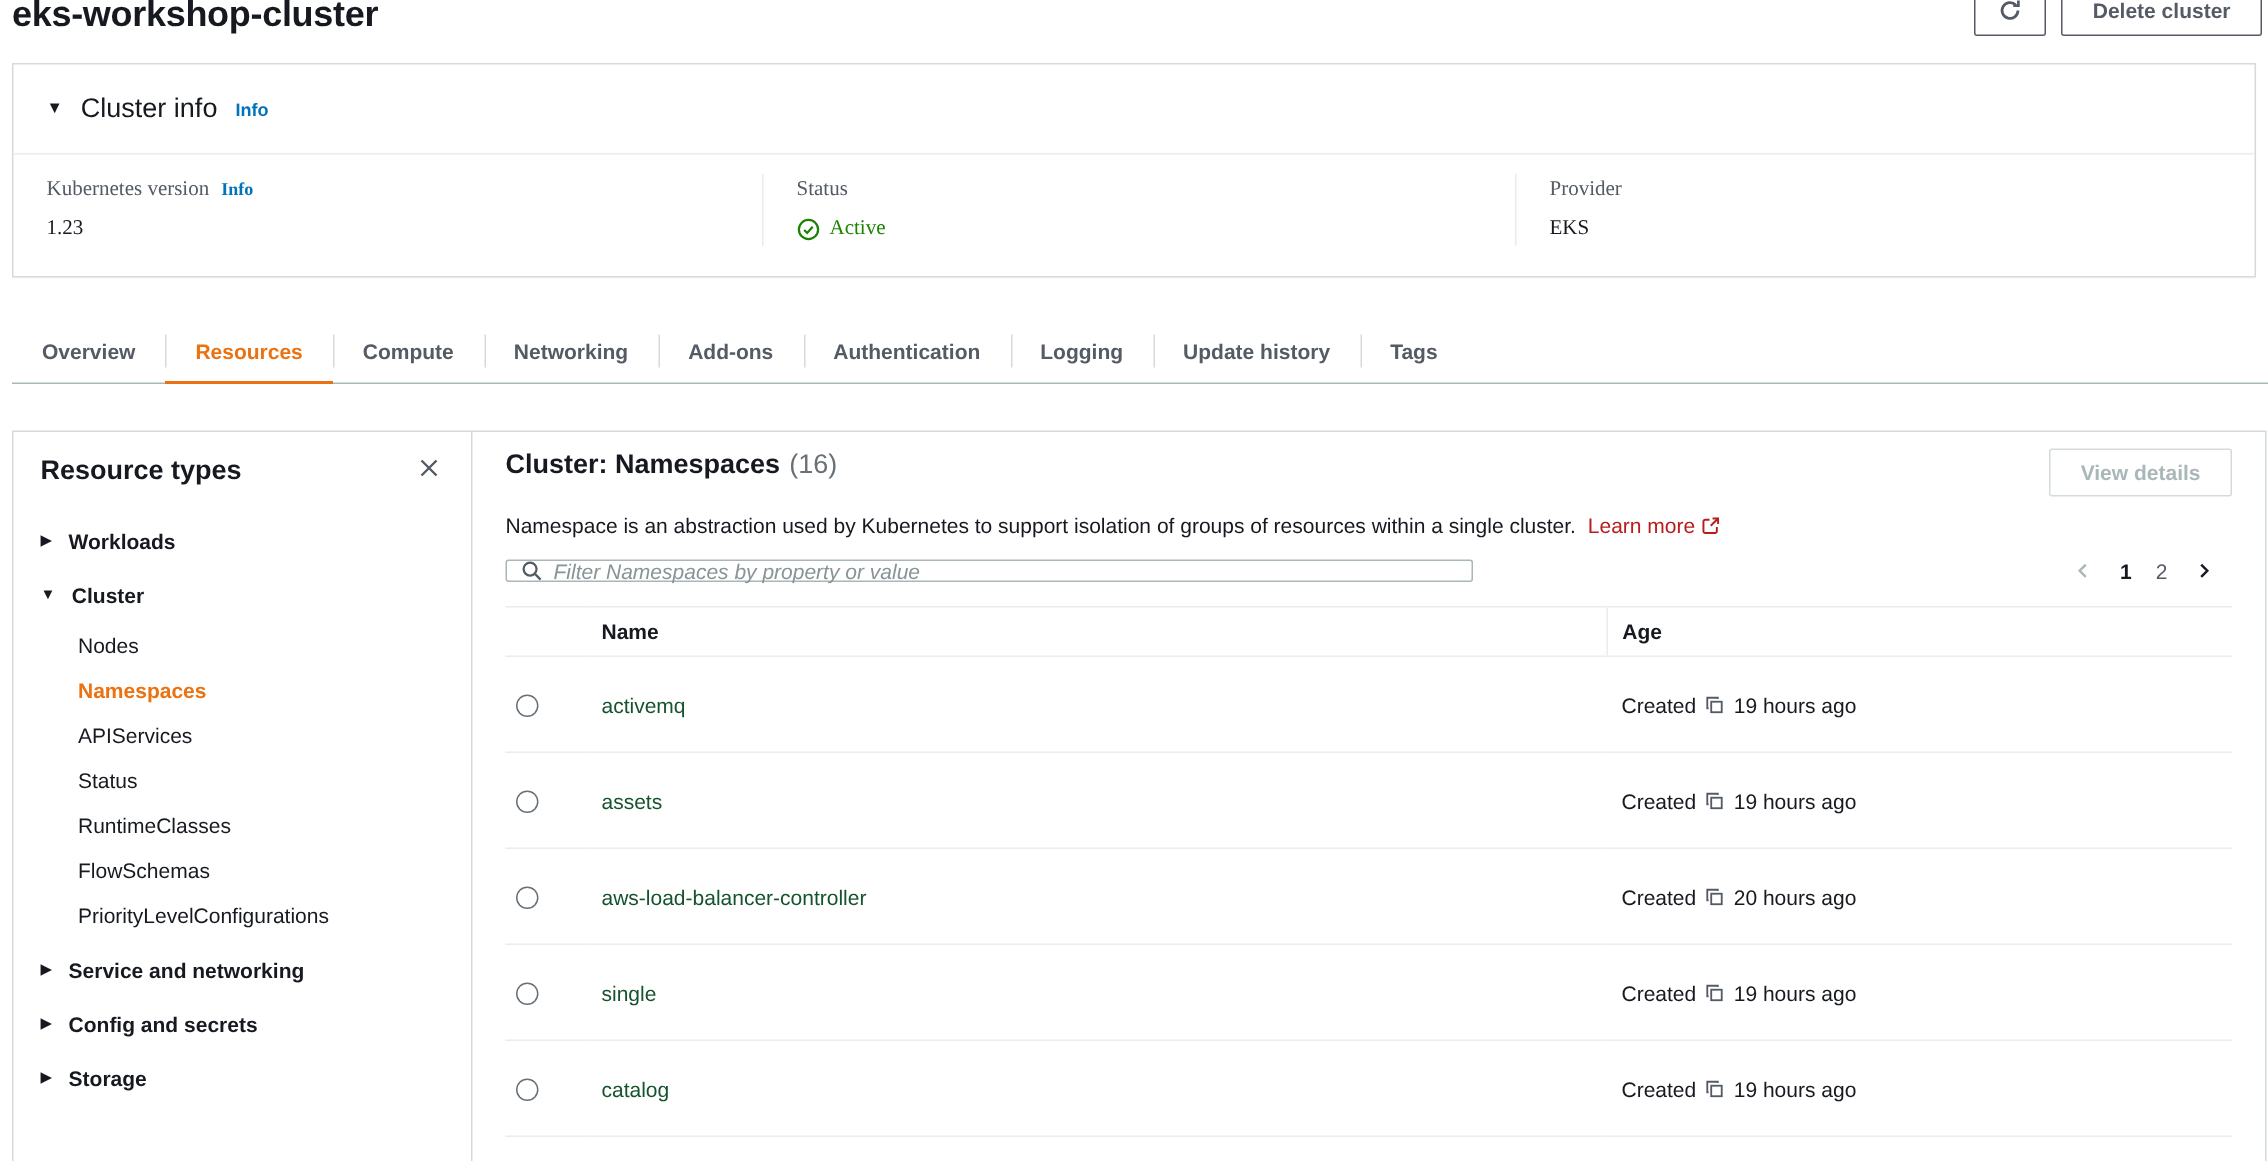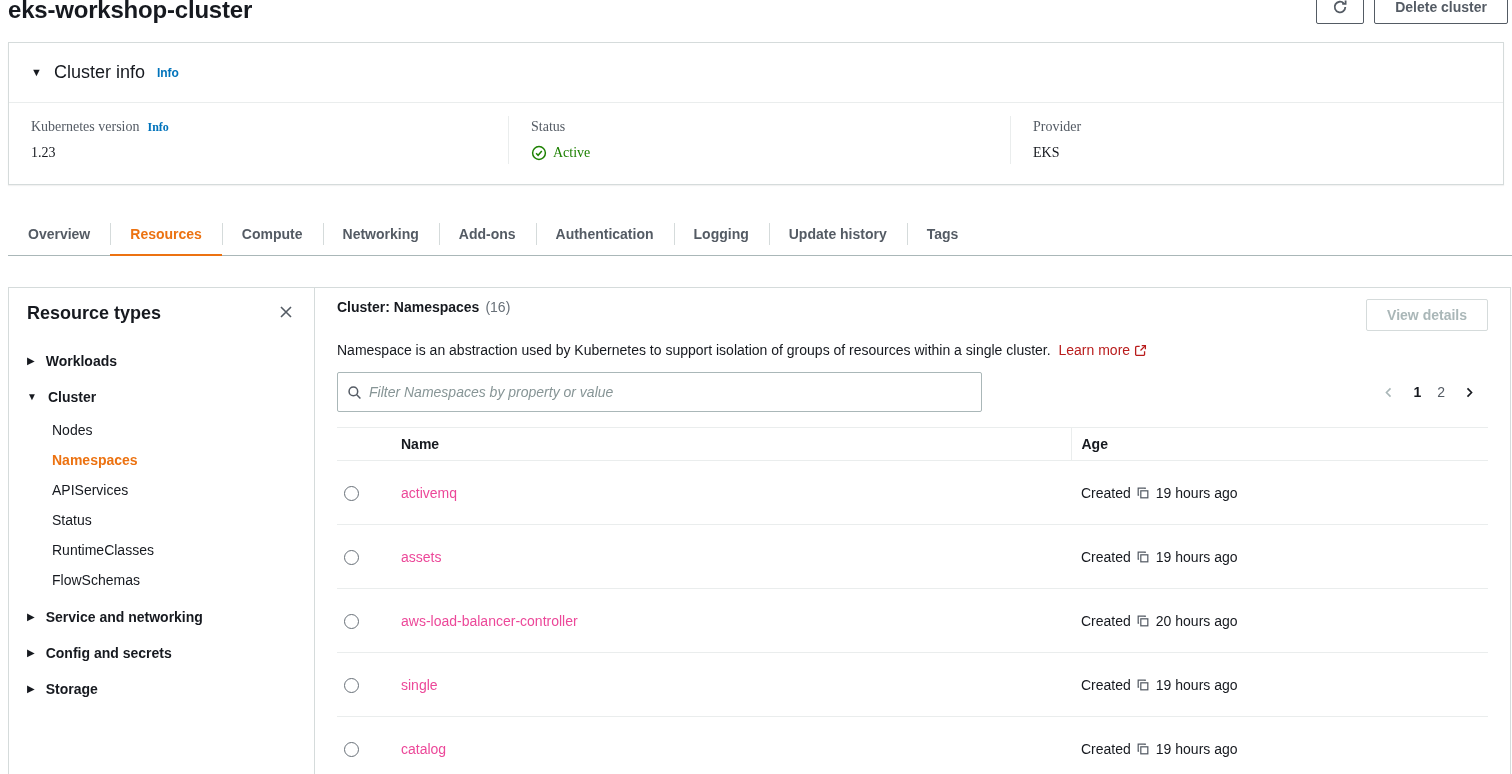--- a/index.html
+++ b/index.html
@@ -80,30 +80,30 @@
     padding: 10px 0; cursor: pointer;
   }
   .tree-group-header .caret { font-size: 10px; }
   .tree-children { margin: 0 0 4px 25px; }
   .tree-child { padding: 7px 0; color: #16191f; cursor: pointer; }
   .tree-child.selected { color: #ec7211; font-weight: 700; }
 
   
   .main { flex: 1; padding: 11px 22px 0 22px; min-width: 0; }
   .main-header { display: flex; justify-content: space-between; align-items: flex-start; }
-  .main-title { font-size: 14px; font-weight: 700; }
+  .main-title { font-size: 18px; font-weight: 700; }
   .main-title .count { font-weight: 400; color: #687078; margin-left: 6px; }
   .btn.disabled { border-color: #d5dbdb; color: #aab7b8; cursor: default; height: 32px; }
   .desc { margin-top: 9px; line-height: 20px; }
   .link { color: #b91c1c; text-decoration: none; }
   .learn-more { white-space: nowrap; margin-left: 4px; display: inline-flex; align-items: center; gap: 4px; font-weight: 400; }
 
   .filter-row { margin-top: 12px; display: flex; justify-content: space-between; align-items: center; }
   .search-box {
-    width: 645px; height: 40px; border: 1px solid #aab7b8; border-radius: 2px;
+    width: 645px; height: 15px; border: 1px solid #aab7b8; border-radius: 2px;
     display: flex; align-items: center; gap: 7px; padding: 0 9px; background: #fff; color: #545b64;
   }
   .search-box input {
     flex: 1; border: none; outline: none; font-size: 14px; font-family: inherit; color: #16191f; background: transparent;
   }
   .search-box input::placeholder { color: #879596; font-style: italic; }
 
   .pagination { display: flex; align-items: center; gap: 16px; margin-right: 10px; }
   .page-arrow { background: none; border: none; cursor: pointer; padding: 2px; color: #16191f; display: inline-flex; }
   .page-arrow.disabled { color: #aab7b8; cursor: default; }
@@ -119,21 +119,21 @@
   .table th.age-th { border-left: 1px solid #eaeded; }
   .table tbody tr { border-bottom: 1px solid #eaeded; height: 64px; }
   .c-sel { width: 54px; }
   .c-name { width: 680px; }
   .sel-td { padding-left: 7px; }
   .radio {
     display: inline-block; width: 15px; height: 15px; border: 1px solid #687078;
     border-radius: 50%; background: #fff; cursor: pointer; vertical-align: middle;
   }
   .name-td { padding: 0 10px; }
-  .name-link { color: #ec4899; text-decoration: none; cursor: pointer; }
+  .name-link { color: #14532d; text-decoration: none; cursor: pointer; }
   .age-td { padding: 0 10px; }
   .age-wrap { display: flex; flex-direction: row; gap: 5px; }
   .age-line { display: flex; align-items: center; gap: 6px; color: #16191f; }
   .copy { color: #545b64; cursor: pointer; }
 </style>
 </head>
 <body>
 
 <div class="page">
 
@@ -225,20 +225,21 @@
             <span class="caret">▼</span>
             <span>Cluster</span>
           </div>
           <div class="tree-children">
             <div class="tree-child">Nodes</div>
             <div class="tree-child selected">Namespaces</div>
             <div class="tree-child">APIServices</div>
             <div class="tree-child">Status</div>
             <div class="tree-child">RuntimeClasses</div>
             <div class="tree-child">FlowSchemas</div>
+            <div class="tree-child">PriorityLevelConfigurations</div>
           </div>
         </div>
         <div class="tree-group">
           <div class="tree-group-header">
             <span class="caret">▶</span>
             <span>Service and networking</span>
           </div>
         </div>
         <div class="tree-group">
           <div class="tree-group-header">

